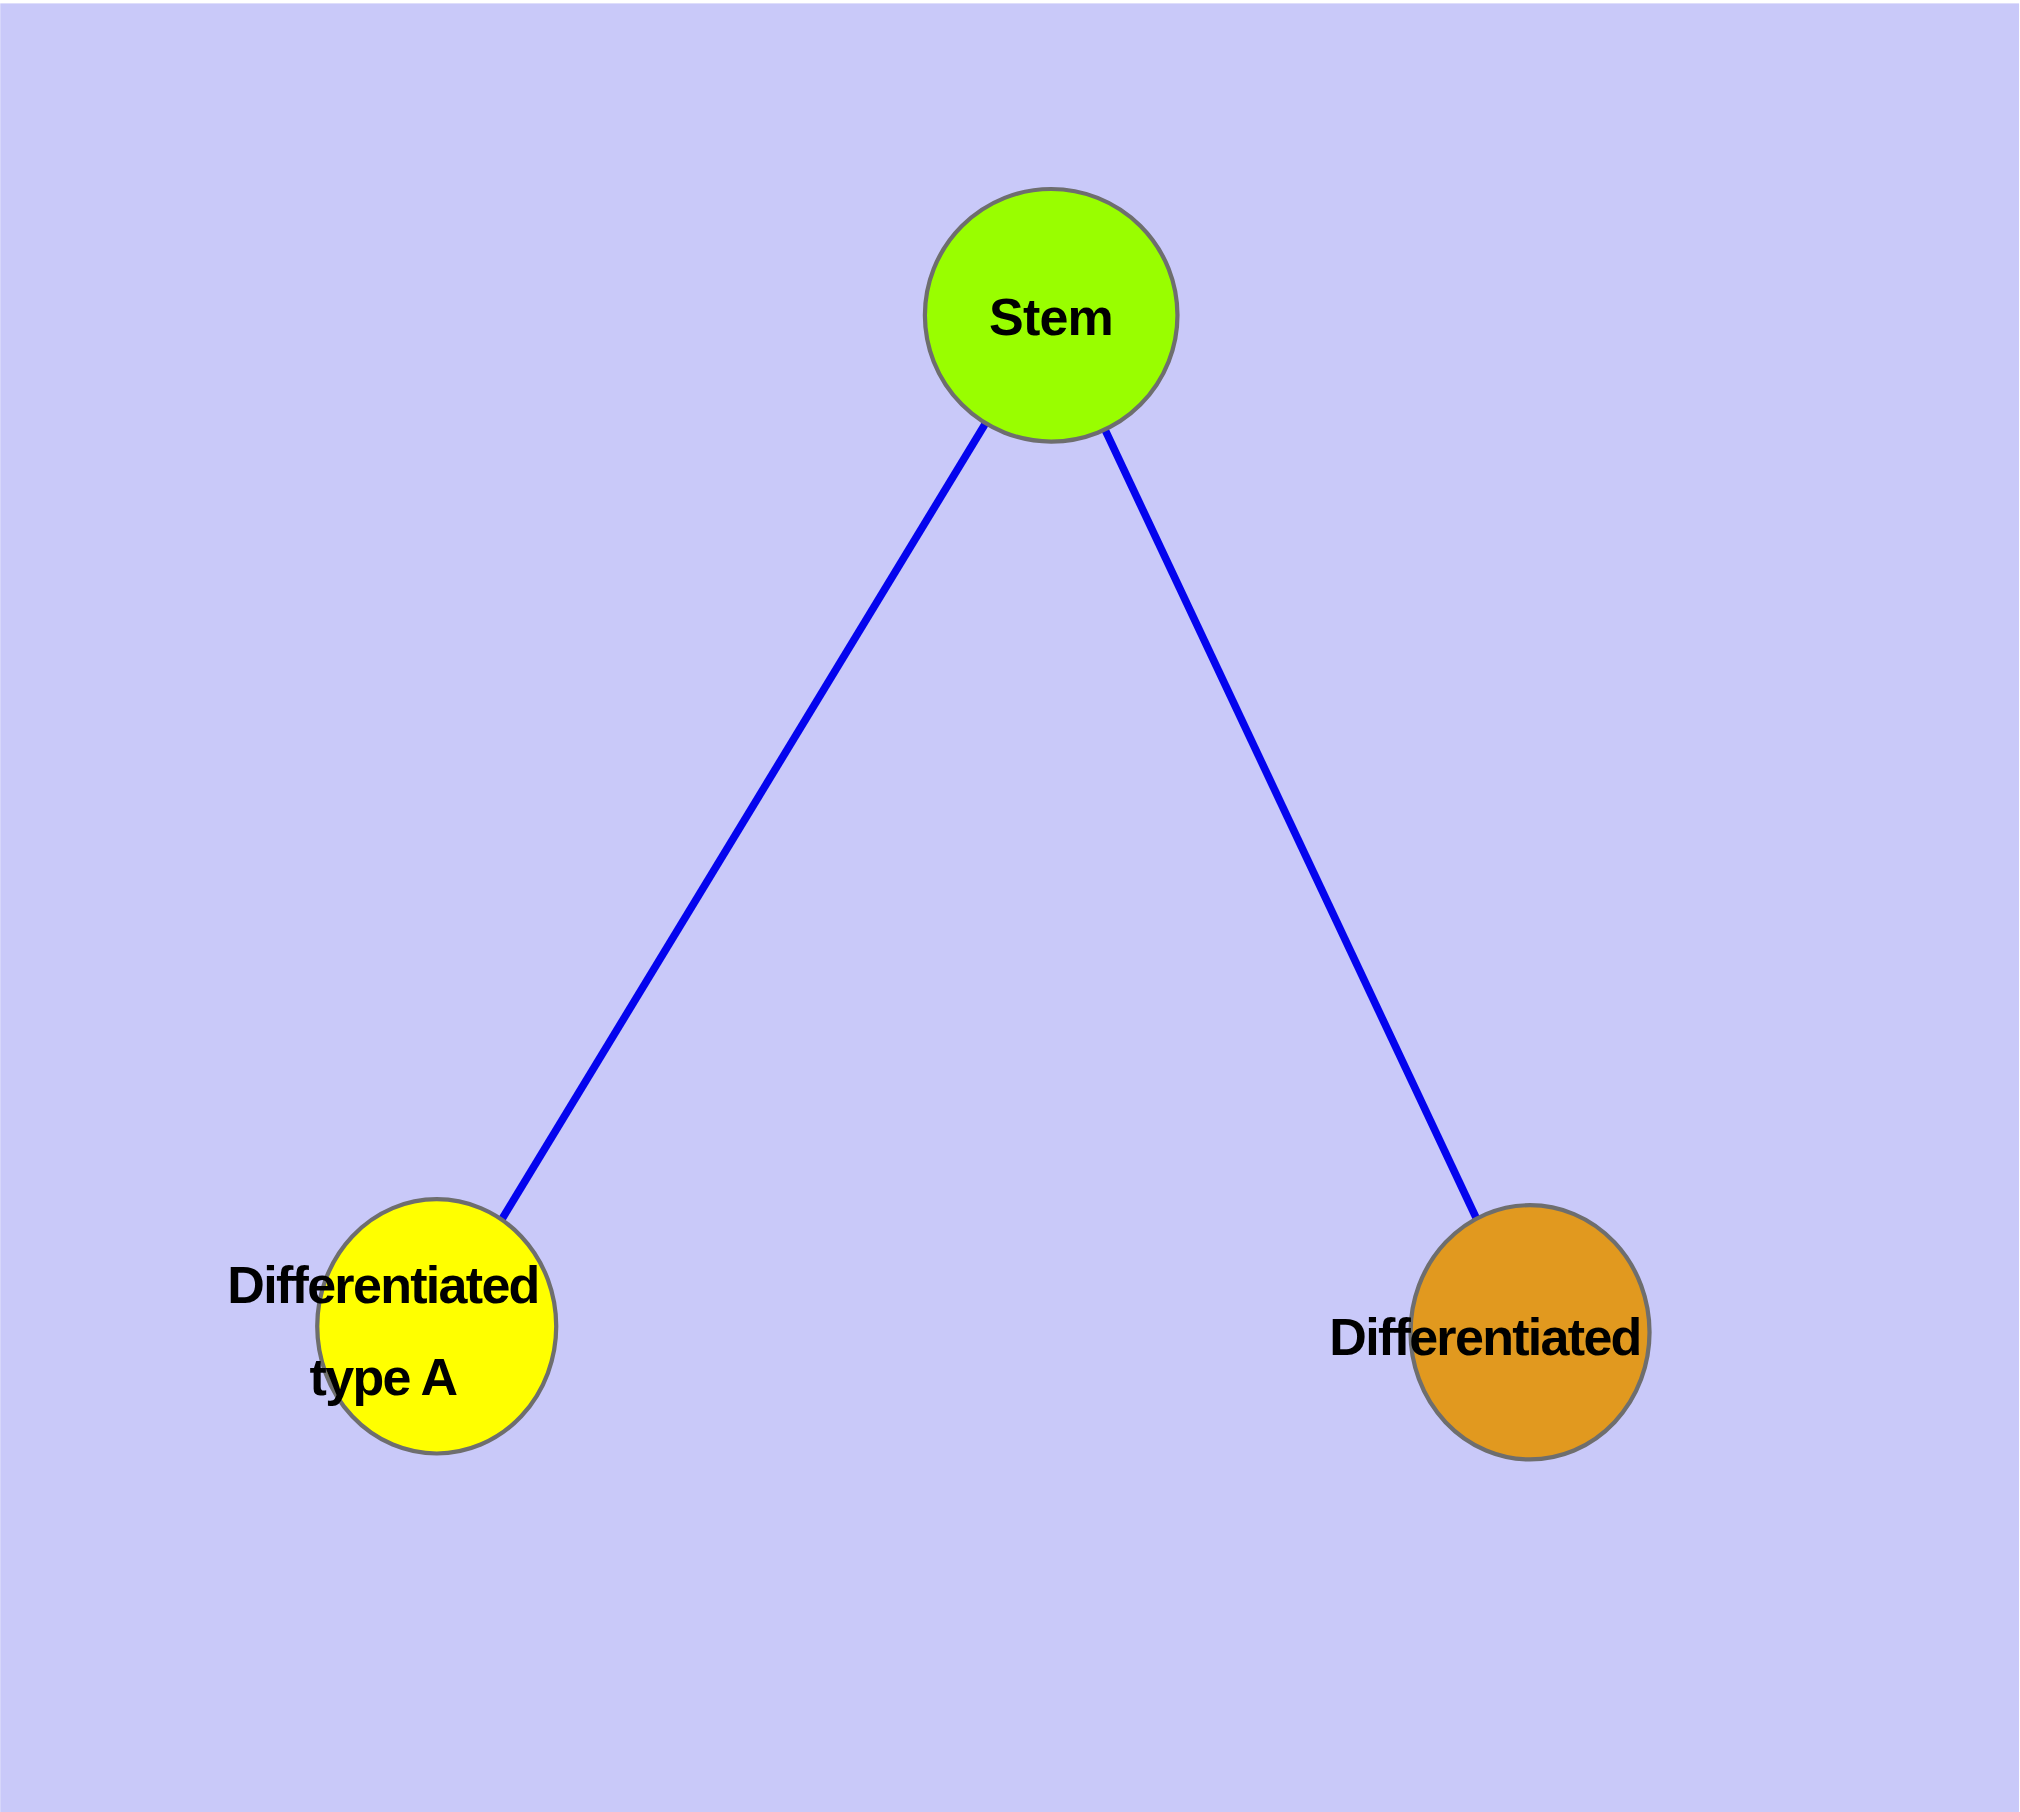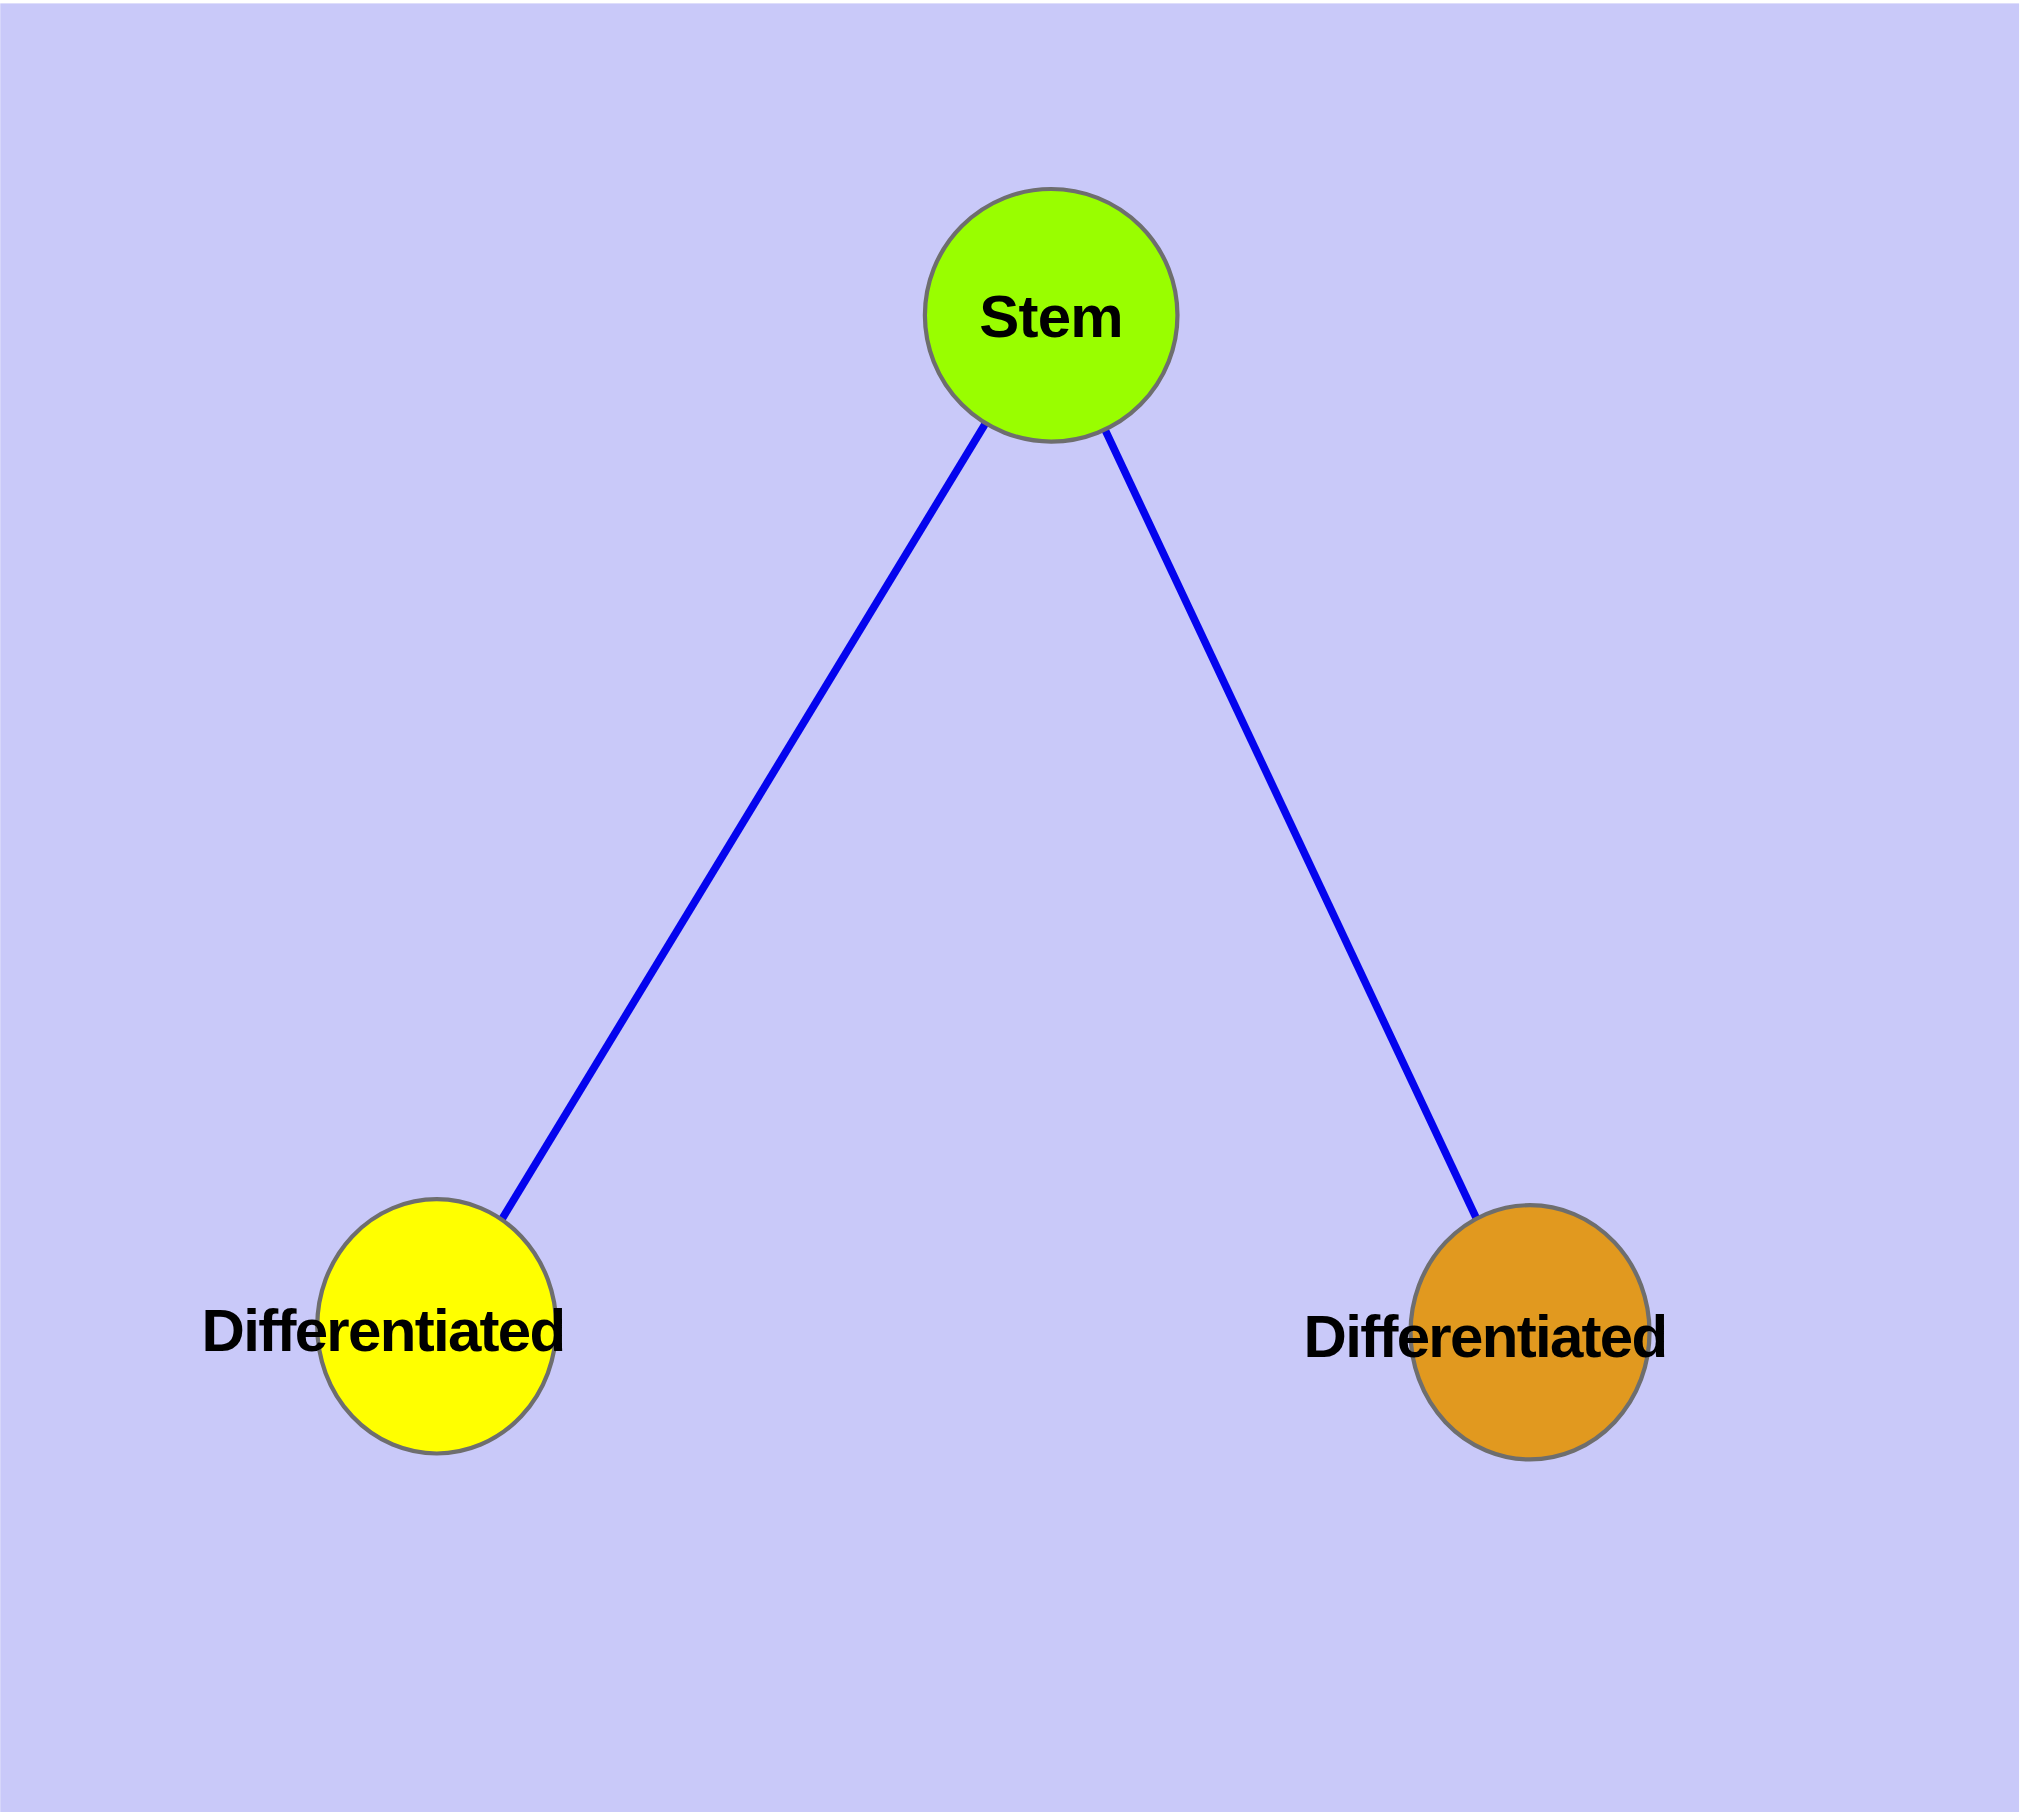--- a/index.html
+++ b/index.html
@@ -21,21 +21,21 @@
     top: 0;
     width: 2021px;
     height: 1812px;
     display: block;
   }
   .node-label {
     position: absolute;
     transform: translate(-50%, -50%);
     color: #000000;
     font-weight: 700;
-    font-size: 60px;
+    font-size: 52px;
     letter-spacing: -1.7px;
     line-height: 92px;
     text-align: center;
     white-space: nowrap;
     user-select: none;
   }
   .node-label.single {
     letter-spacing: -0.8px;
   }
 </style>
@@ -53,20 +53,21 @@
 
     <circle cx="1240" cy="372" r="149" stroke-width="5" fill="#99FE00" stroke="#6E6E6E"></circle>
     <ellipse cx="515" cy="1565" rx="141" ry="150" stroke-width="5" fill="#FFFF00" stroke="#6E6E6E"></ellipse>
     <ellipse cx="1805" cy="1572" rx="141" ry="150" stroke-width="5" fill="#E1991F" stroke="#6E6E6E"></ellipse>
   </svg>
 
   <div class="node-label single" style="left:1051px; top:317px;">Stem</div>
 
   <div class="node-label" style="left:383px; top:1331px;">
     <div>Differentiated</div>
+    <div>type A</div>
   </div>
 
   <div class="node-label" style="left:1485px; top:1337px;">
     <div>Differentiated</div>
   </div>
 
 </div>
 
 
 </body></html>

